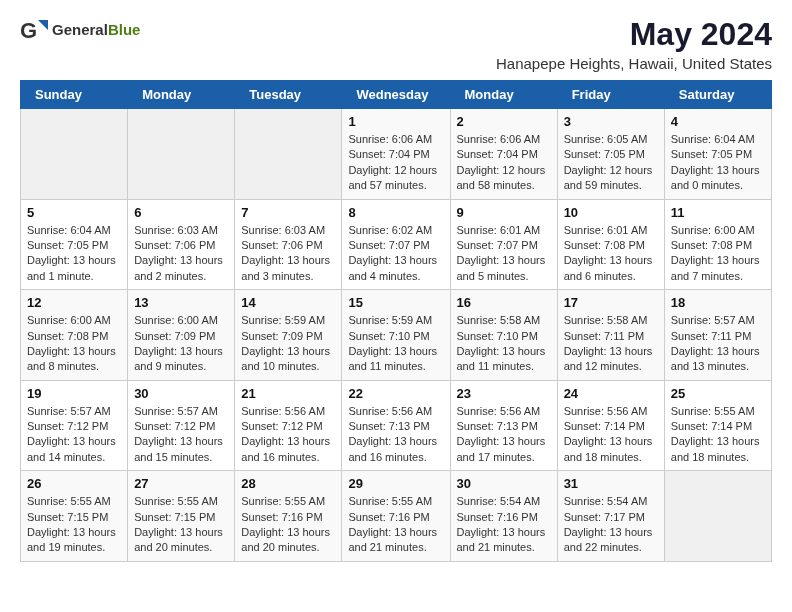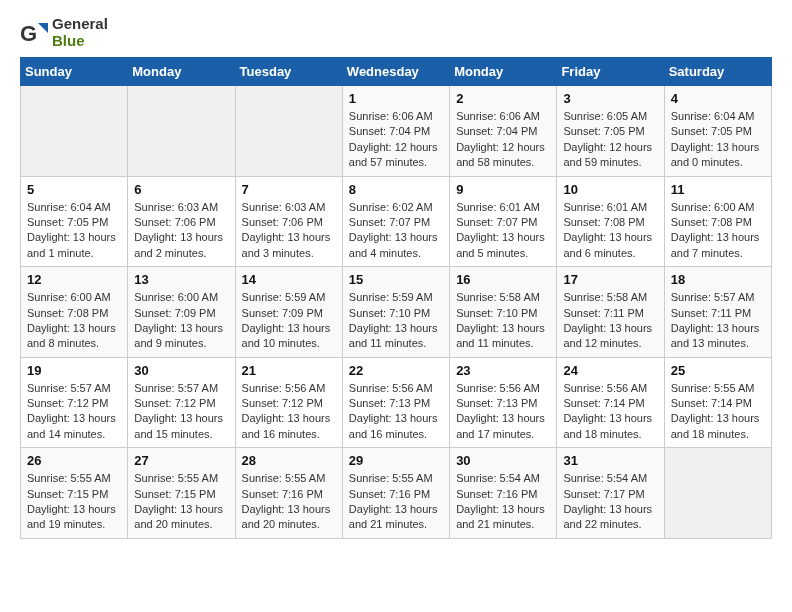--- a/index.html
+++ b/index.html
@@ -16,21 +16,20 @@
       justify-content: space-between;
       margin-bottom: 8px;
     }
     .logo {
       display: flex;
       align-items: center;
       gap: 4px;
     }
     .logo-text {
       display: flex;
-      flex-direction: column;
       line-height: 1.1;
     }
     .logo-general {
       font-size: 15px;
       font-weight: bold;
       color: #333;
     }
     .logo-blue {
       font-size: 15px;
       font-weight: bold;
@@ -56,21 +55,21 @@
     .calendar {
       width: 100%;
       border-collapse: collapse;
       border: 1px solid #ccc;
     }
     .calendar thead tr th {
       background: #1a5fa8;
       color: #fff;
       font-size: 13px;
       font-weight: bold;
-      padding: 6px 4px;
+      padding: 6px 14px;
       text-align: left;
       border: 1px solid #1a5fa8;
     }
     .calendar tbody tr td {
       border: 1px solid #ccc;
       vertical-align: top;
       padding: 5px 6px;
       font-size: 11px;
       color: #333;
       min-width: 100px;
@@ -101,20 +100,24 @@
   <div class="logo">
     <svg class="logo-icon" viewBox="0 0 28 28">
       <text x="0" y="22" font-size="22" font-weight="bold" fill="#333">G</text>
       <polygon points="18,4 28,4 28,14" fill="#1a5fa8"></polygon>
     </svg>
     <div class="logo-text">
       <span class="logo-general">General</span>
       <span class="logo-blue">Blue</span>
     </div>
   </div>
+  <div class="title-area">
+    <div class="main-title">May 2024</div>
+    <div class="subtitle">Hanapepe Heights, Hawaii, United States</div>
+  </div>
 </div>
 
 <table class="calendar">
   <thead>
     <tr id="header-row">
         <th>Sunday</th>
         <th>Monday</th>
         <th>Tuesday</th>
         <th>Wednesday</th>
         <th>Monday</th>

